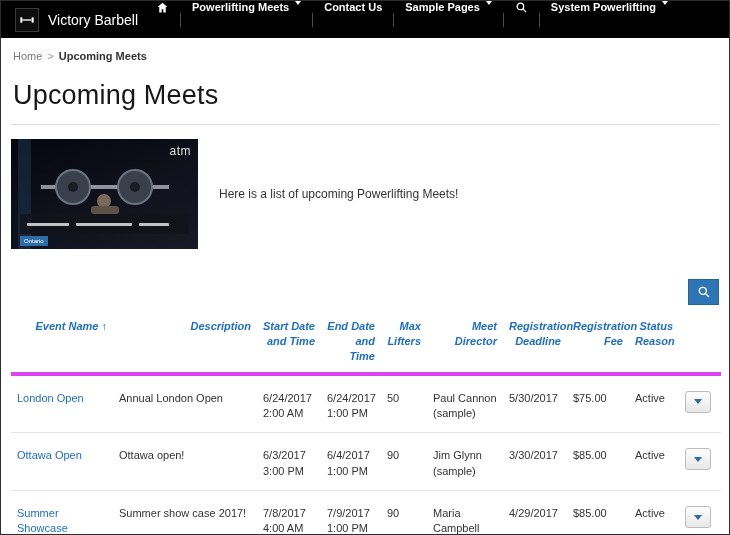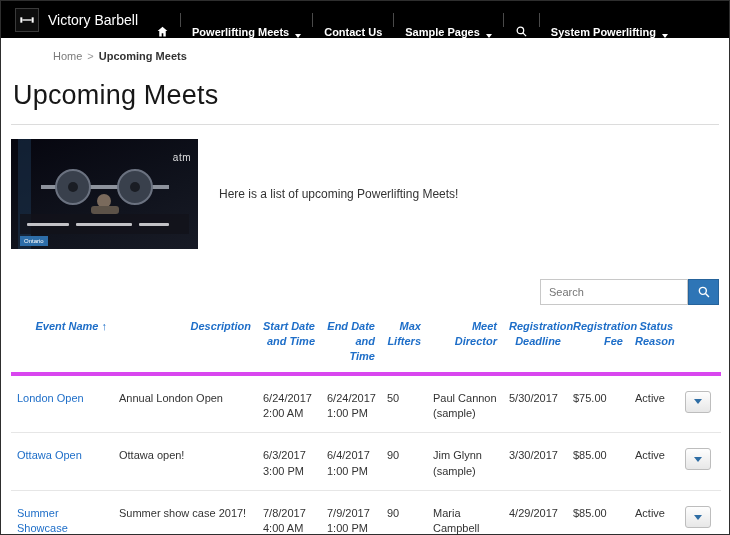--- a/index.html
+++ b/index.html
@@ -27,56 +27,56 @@
     border: 1px solid #3a3a3a;
     display: flex; align-items: center; justify-content: center;
     margin-right: 9px; flex: none;
   }
   .brand { font-size: 14px; color: #fff; white-space: nowrap; }
   .nav {
     display: flex; align-items: center; list-style: none;
     margin-left: auto; margin-right: 36px;
   }
   .nav-item {
-    display: flex; align-items: flex-end;
+    display: flex; align-items: flex-start;
     padding: 0 11px; font-size: 11px; font-weight: bold;
     color: #fff; cursor: pointer; white-space: nowrap; height: 37px;
   }
   .nav-sep { width: 1px; height: 14px; background: #4a4a4a; }
   .caret {
     width: 0; height: 0; display: inline-block;
     border-left: 3px solid transparent; border-right: 3px solid transparent;
     border-top: 4px solid #fff; margin-left: 6px;
   }
 
   
   .breadcrumb { padding: 12px 12px 2px; font-size: 11px; color: #7a7a7a; }
-  .breadcrumb a { color: #7a7a7a; text-decoration: none; cursor: pointer; margin-left: 40px; }
+  .breadcrumb a { color: #7a7a7a; text-decoration: none; cursor: pointer; }
   .bc-sep { margin: 0 5px; color: #9a9a9a; }
   .bc-current { color: #333; font-weight: bold; }
   .page-title {
     padding: 16px 12px 13px; font-size: 27px; font-weight: 300;
     color: #171717; letter-spacing: .2px;
   }
   .title-rule { border: 0; border-top: 1px solid #dcdcdc; margin: 0 10px; }
 
   
   .intro-row { display: flex; align-items: center; margin: 14px 10px 0; }
   .video {
     width: 187px; height: 110px; position: relative; flex: none;
     background: linear-gradient(160deg, #06060f 0%, #10131d 60%, #181b26 100%);
     cursor: pointer; overflow: hidden;
   }
   .video-banner {
     position: absolute; left: 7px; top: 0; width: 13px; height: 100%;
     background: #1c3550; opacity: .55;
   }
   .watermark {
-    position: absolute; top: 13px; right: 7px;
-    color: rgba(255,255,255,.85); font-size: 10px; letter-spacing: .5px;
+    position: absolute; top: 5px; right: 7px;
+    color: rgba(255,255,255,.85); font-size: 12px; letter-spacing: .5px;
   }
   .video-caption {
     position: absolute; left: 9px; right: 9px; bottom: 15px; height: 20px;
     background: rgba(18,18,26,.78);
     display: flex; align-items: center; gap: 7px; padding: 0 7px;
   }
   .cap-line { height: 3px; background: #c2c2c6; border-radius: 1px; }
   .video-badge {
     position: absolute; left: 9px; bottom: 3px;
     background: #2d6da8; color: #fff; font-size: 6px;
@@ -201,21 +201,20 @@
         <span class="cap-line" style="width:42px"></span>
         <span class="cap-line" style="width:56px"></span>
         <span class="cap-line" style="width:30px"></span>
       </div>
       <span class="video-badge">Ontario</span>
     </div>
     <p class="intro-text">Here is a list of upcoming Powerlifting Meets!</p>
   </div>
 
   <div class="search-row">
-    <input class="search-input" type="text" placeholder="Search" style="">
     <button class="search-btn">
       <svg width="14" height="14" viewBox="0 0 24 24">
         <circle cx="10" cy="10" r="6" fill="none" stroke="#fff" stroke-width="2.4"></circle>
         <line x1="14.6" y1="14.6" x2="20.5" y2="20.5" stroke="#fff" stroke-width="2.4"></line>
       </svg>
     </button>
   </div>
 
   <table class="meets">
     <colgroup>

